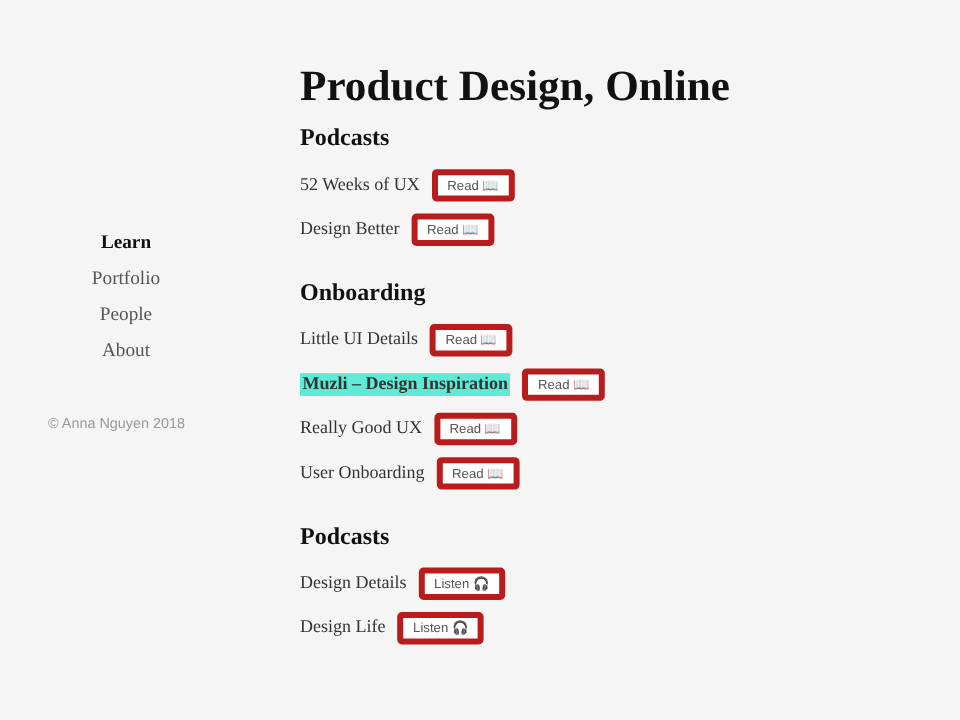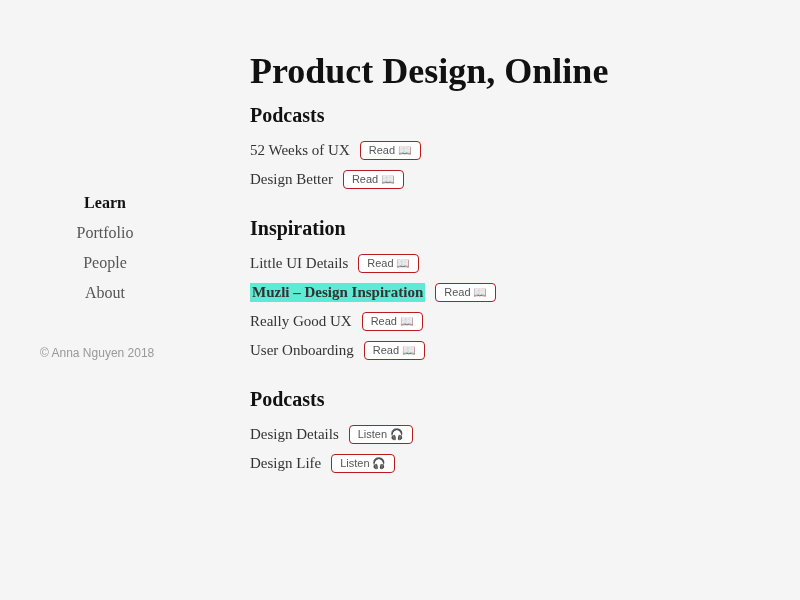--- a/index.html
+++ b/index.html
@@ -111,21 +111,21 @@
       background-color: #5eead4;
       padding: 1px 2px;
       font-weight: bold;
     }
 
     .badge {
       display: inline-flex;
       align-items: center;
       gap: 4px;
       padding: 2px 8px;
-      border: 1px solid #b91c1c;
+      border: 5px solid #b91c1c;
       border-radius: 4px;
       font-size: 11px;
       color: #555;
       background: #fff;
       font-family: -apple-system, BlinkMacSystemFont, sans-serif;
       cursor: pointer;
       white-space: nowrap;
     }
   </style>
 </head>
@@ -153,21 +153,21 @@
           <div class="resource-item">
             <a class="resource-link" href="#">52 Weeks of UX</a>
             <span class="badge">Read 📖</span>
           </div>
           <div class="resource-item">
             <a class="resource-link" href="#">Design Better</a>
             <span class="badge">Read 📖</span>
           </div>
         </div>
         <div class="section">
-          <h2 class="section-title">Inspiration</h2>
+          <h2 class="section-title">Onboarding</h2>
           <div class="resource-item">
             <a class="resource-link" href="#">Little UI Details</a>
             <span class="badge">Read 📖</span>
           </div>
           <div class="resource-item">
             <a class="resource-link highlighted" href="#">Muzli – Design Inspiration</a>
             <span class="badge">Read 📖</span>
           </div>
           <div class="resource-item">
             <a class="resource-link" href="#">Really Good UX</a>

